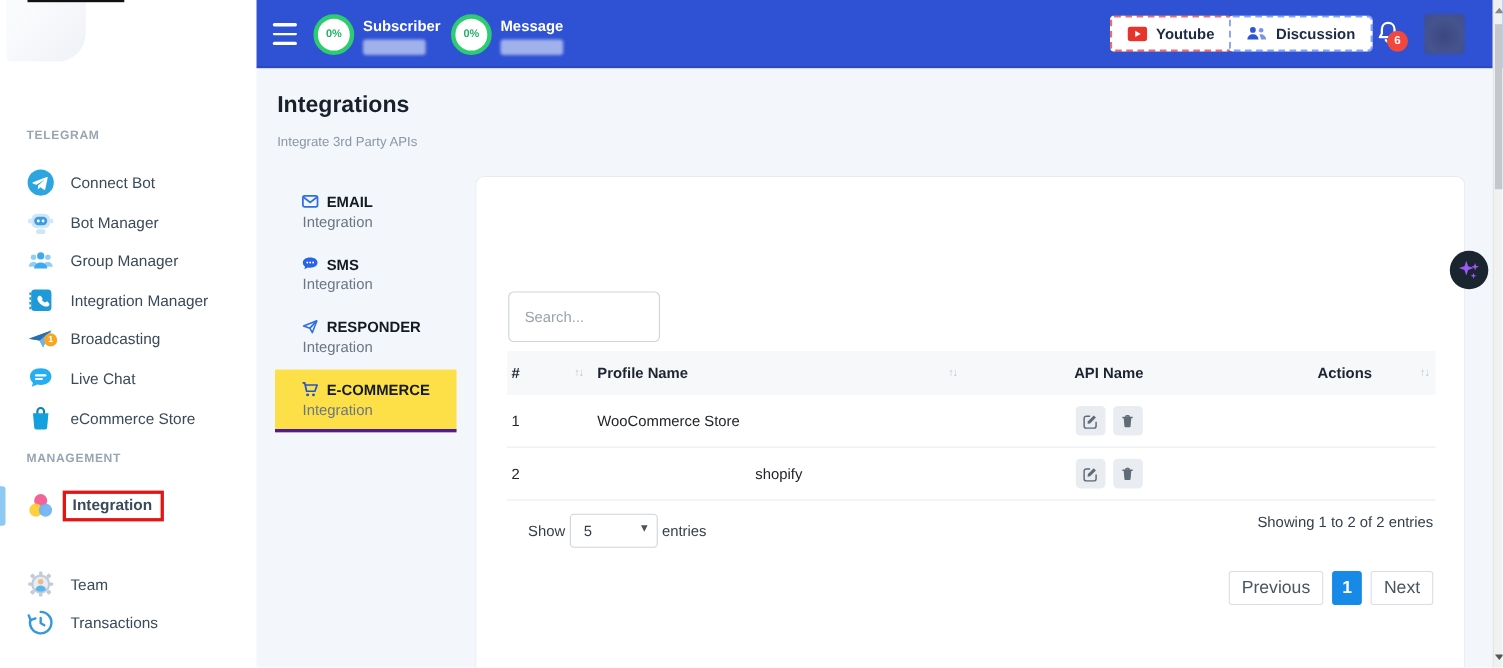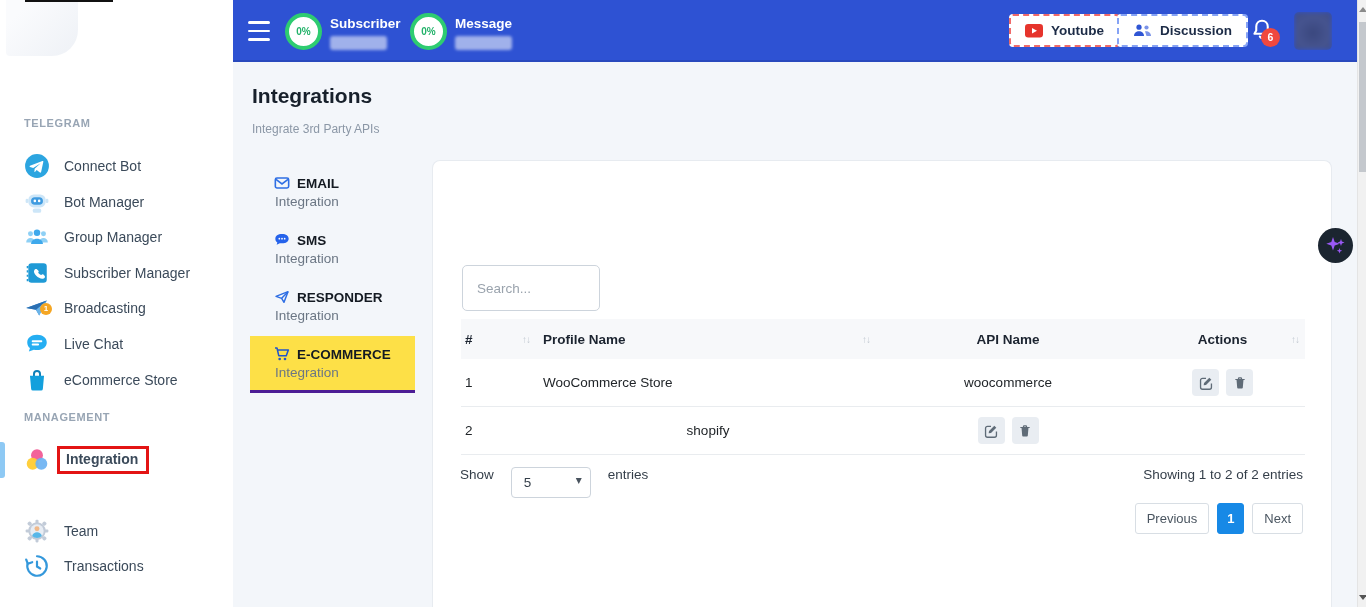--- a/index.html
+++ b/index.html
@@ -64,27 +64,27 @@
   .cell-flex { display:flex; align-items:center; justify-content:space-between; padding-right:6px; }
   .c-center { text-align:center; }
   .c-actions-h { position:relative; text-align:center; }
   .c-actions-h .sort { position:absolute; right:6px; top:50%; transform:translateY(-50%); }
   .col2pad { padding-left:7px !important; }
   .sort { font-size:10px; color:#c2c9d2; letter-spacing:-1px; font-weight:normal; }
   .actions-cell { display:flex; justify-content:center; gap:7px; }
   .act-btn { width:27px; height:27px; background:#e9edf2; border:none; border-radius:4px; display:flex; align-items:center; justify-content:center; cursor:pointer; }
   .act-btn svg { width:14px; height:14px; }
 
-  .card-footer-left { position:absolute; left:27px; top:306px; display:flex; gap:17px; font-size:13.5px; color:#343e49; }
+  .card-footer-left { position:absolute; left:47px; top:306px; display:flex; align-items:center; gap:4px; font-size:13.5px; color:#343e49; }
   .entries-wrap { position:relative; width:80px; height:31px; }
   .entries-select { width:80px; height:31px; border:1px solid #cdd4dc; border-radius:4px; background:#fff; font-size:13.5px; color:#343e49; padding:0 0 0 12px; appearance:none; -webkit-appearance:none; font-family:inherit; cursor:pointer; }
   .entries-chevron { position:absolute; right:9px; top:6px; font-size:12px; color:#49535e; pointer-events:none; }
   .showing-text { position:absolute; right:28px; top:306px; font-size:13.5px; color:#343e49; }
   .pagination { position:absolute; right:28px; top:342px; display:flex; gap:8px; }
-  .page-btn { height:31px; padding:0 11px; background:#fff; border:1px solid #d8dee4; border-radius:3px; font-size:13px; color:#4a5560; cursor:pointer; font-family:inherit; }
+  .page-btn { height:31px; padding:0 11px; background:#fff; border:1px solid #d8dee4; border-radius:3px; font-size:16px; color:#4a5560; cursor:pointer; font-family:inherit;margin-top:16px; }
   .page-btn.current { background:#1789e6; border-color:#1789e6; color:#fff; width:27px; padding:0; font-weight:bold; }
 
   
   .fab { position:absolute; left:1318px; top:228px; width:35px; height:35px; border-radius:50%; background:#1b2530; z-index:6; display:flex; align-items:center; justify-content:center; cursor:pointer; }
   .scrollbar { position:absolute; right:0; top:0; width:9px; height:607px; background:#f1f1f1; border-left:1px solid #e4e4e4; z-index:10; }
   .sb-up { position:absolute; top:7px; left:1px; width:0; height:0; border-left:4px solid transparent; border-right:4px solid transparent; border-bottom:5px solid #8a8a8a; }
   .sb-down { position:absolute; bottom:7px; left:1px; width:0; height:0; border-left:4px solid transparent; border-right:4px solid transparent; border-top:5px solid #555; }
   .sb-thumb { position:absolute; top:22px; left:1px; width:7px; height:150px; background:#c4c8cd; cursor:pointer; }
 </style>
 </head>
@@ -137,21 +137,21 @@
   </div>
 
   <div class="side-item" style="top:255px">
     <span class="sicon">
       <svg viewBox="0 0 24 24">
           <rect x="4" y="3" width="17" height="18" rx="3" fill="#1f9ad6"></rect>
           <path d="M4 6.5h-1.5M4 10.5h-1.5M4 14.5h-1.5M4 18.5h-1.5" stroke="#1f9ad6" stroke-width="2"></path>
           <path d="M9.5 9.5c.5-1.2 1.8-1.6 2.6-.8l1 1c.7.7.6 1.5-.1 2.1 1 1.2 2 1.8 3 2.1.5-.9 1.4-1.1 2.1-.4l.9 1c.7.8.4 2-.8 2.5-2 .9-4.9-.4-6.9-2.4-1.8-1.9-2.6-3.8-1.8-5.1z" fill="#fff"></path>
         </svg>
     </span>
-    <span class="lbl">Subscriber Manager</span>
+    <span class="lbl">Integration Manager</span>
   </div>
 
   <div class="side-item" style="top:290px">
     <span class="sicon">
       <svg viewBox="0 0 24 24">
           <path d="M2 12l19-7-7 14-3-5.5L2 12z" fill="#3a8fd6"></path>
           <path d="M11 13.5L21 5l-7 14z" fill="#6cb4e8"></path>
           <path d="M2 12l9 1.5L21 5z" fill="#2b6fb2"></path>
         </svg>
       <span class="bcast-badge">1</span>
@@ -351,21 +351,20 @@
             <span>Profile Name</span>
             <span class="sort">↑↓</span>
           </div>
         <div class="c-center"><span>API Name</span></div>
         <div class="c-actions-h"><span>Actions</span><span class="sort">↑↓</span></div>
       </div>
 
       <div class="trow tbody-row">
         <div>1</div>
         <div class="col2pad">WooCommerce Store</div>
-        <div class="c-center">woocommerce</div>
         <div class="actions-cell">
           <button class="act-btn">
               <svg viewBox="0 0 18 18">
                 <path d="M16 9.5v5c0 1.4-1.1 2.5-2.5 2.5h-9A2.5 2.5 0 012 14.5v-9C2 4.1 3.1 3 4.5 3H9" fill="none" stroke="#5f6b77" stroke-width="1.7"></path>
                 <path d="M13.3 2.2l2.5 2.5L9 11.5l-3 .5.5-3z" fill="#5f6b77"></path>
               </svg>
             </button>
           <button class="act-btn">
               <svg viewBox="0 0 18 18">
                 <path d="M3 4.5h12M7 4.5v-1a1 1 0 011-1h2a1 1 0 011 1v1" fill="none" stroke="#5f6b77" stroke-width="1.6"></path>

